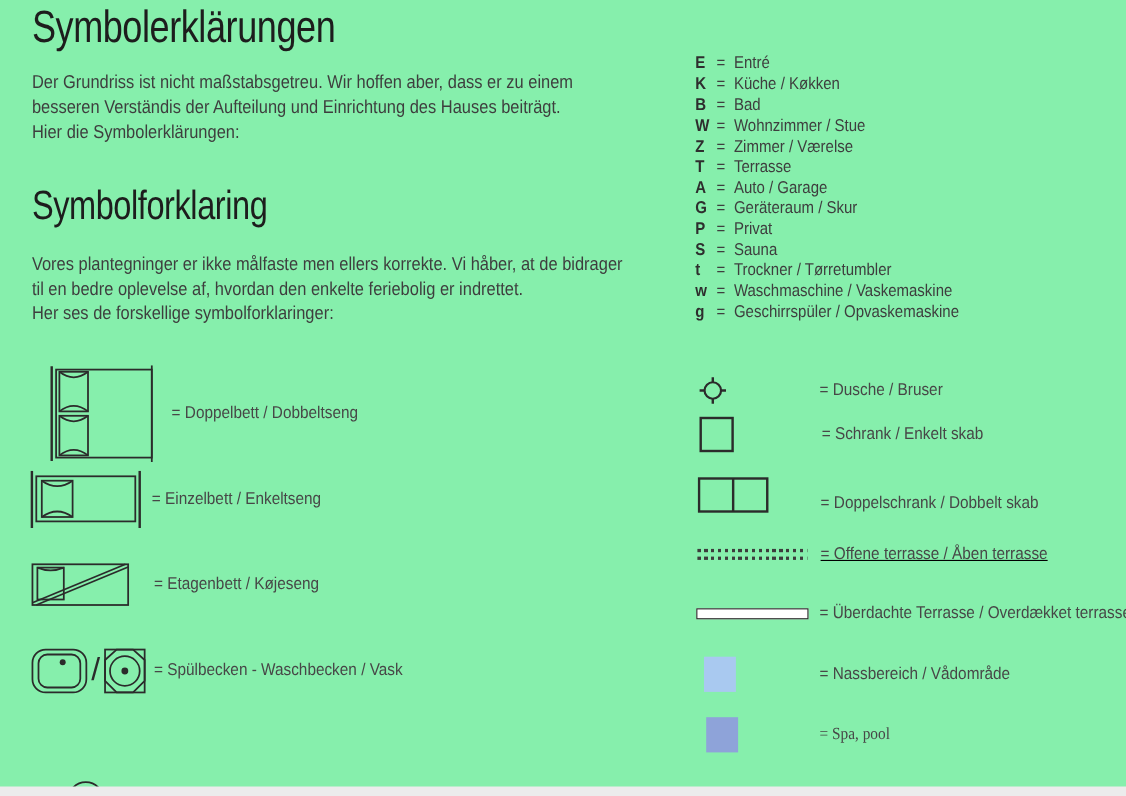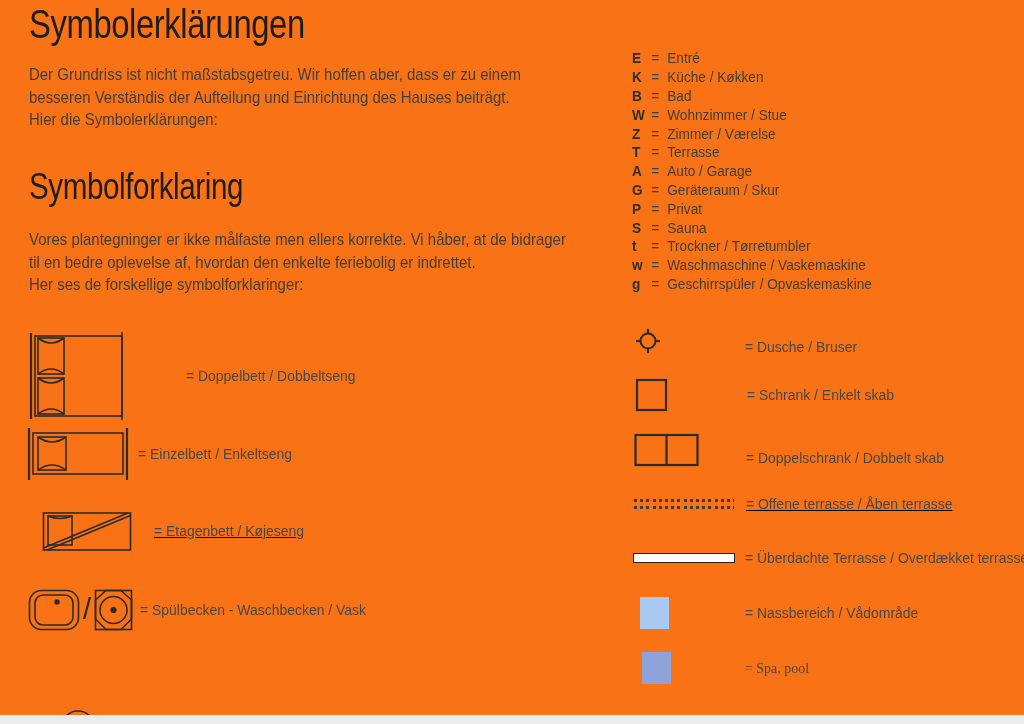--- a/index.html
+++ b/index.html
@@ -1,17 +1,17 @@
 <!DOCTYPE html>
 <html><head>
 <meta charset="utf-8">
 <style>
   html,body{margin:0;padding:0;background:#fff;}
   .page{
-    position:relative;width:1024px;height:724px;background:#f97316;
+    position:relative;width:1024px;height:724px;background:#86efac;
     font-family:"Liberation Sans","DejaVu Sans",sans-serif;overflow:hidden;
   }
   .h1{
     position:absolute;left:29px;top:1px;margin:0;
     font-size:41px;font-weight:normal;color:#1d1d1d;letter-spacing:-0.5px;
     transform:scaleX(0.80);transform-origin:left top;white-space:nowrap;
   }
   .h2{
     position:absolute;left:29px;top:166px;margin:0;
     font-size:37px;font-weight:normal;color:#1d1d1d;letter-spacing:-0.5px;
@@ -130,21 +130,21 @@
         <span class="eq">=</span>
         <span class="meaning">Waschmaschine / Vaskemaskine</span>
       </div>
     <div class="code-row">
         <span class="code">g</span>
         <span class="eq">=</span>
         <span class="meaning">Geschirrspüler / Opvaskemaskine</span>
       </div>
   </div>
 
-  <div class="lrow" style="left:28px;top:331px;height:90px;gap:46px;">
+  <div class="lrow" style="left:44px;top:331px;height:90px;">
     <span class="symcell">
       <svg width="96" height="88" viewBox="0 0 96 88">
         <rect class="st" x="7" y="4" width="87" height="80"></rect>
         <line class="stk" x1="3" y1="1" x2="3" y2="87"></line>
         <line class="st" x1="94" y1="0" x2="94" y2="88"></line>
         <rect class="st" x="10" y="6" width="26" height="36"></rect>
         <path class="st" d="M10,6 Q23,16 36,6"></path>
         <path class="st" d="M10,42 Q23,32 36,42"></path>
         <rect class="st" x="10" y="46" width="26" height="36"></rect>
         <path class="st" d="M10,46 Q23,56 36,46"></path>
@@ -161,21 +161,21 @@
         <line class="stk" x1="3" y1="0" x2="3" y2="52"></line>
         <line class="stk" x1="101" y1="0" x2="101" y2="52"></line>
         <rect class="st" x="12" y="9" width="28" height="33"></rect>
         <path class="st" d="M12,9 Q26,19 40,9"></path>
         <path class="st" d="M12,42 Q26,32 40,42"></path>
       </svg>
     </span>
     <span class="sym-label">= Einzelbett / Enkeltseng</span>
   </div>
 
-  <div class="lrow" style="left:42px;top:510px;height:42px;text-decoration:underline;">
+  <div class="lrow" style="left:28px;top:510px;height:42px;">
     <span class="symcell">
       <svg width="92" height="42" viewBox="0 0 92 42">
         <rect class="st" x="1.5" y="3" width="87" height="37"></rect>
         <rect class="st" x="6" y="6" width="24" height="29"></rect>
         <path class="st" d="M6,6 Q18,11 30,6"></path>
         <line class="st" x1="1.5" y1="38" x2="86" y2="3"></line>
         <line class="st" x1="5" y1="40" x2="88.5" y2="5.5"></line>
       </svg>
     </span>
 
@@ -202,21 +202,21 @@
 
   <div class="lrow" style="left:26px;top:671px;height:36px;flex-direction:column;">
     <span class="symcell">
       <svg width="36" height="36" viewBox="0 0 36 36">
         <circle class="st" cx="18" cy="18" r="16"></circle>
       </svg>
     </span>
     <span class="sym-label">= Kaminofen / Brændeovn</span>
   </div>
 
-  <div class="lrow" style="left:633px;top:326px;height:30px;align-items:flex-end;">
+  <div class="lrow" style="left:633px;top:340px;height:30px;">
     <span class="symcell">
       <svg width="30" height="30" viewBox="0 0 30 30">
         <circle class="st" cx="15" cy="15" r="7.5" style="stroke-width:2"></circle>
         <line class="stk" x1="15" y1="3" x2="15" y2="7.5"></line>
         <line class="stk" x1="15" y1="22.5" x2="15" y2="27"></line>
         <line class="stk" x1="3" y1="15" x2="7.5" y2="15"></line>
         <line class="stk" x1="22.5" y1="15" x2="27" y2="15"></line>
       </svg>
     </span>
     <span class="sym-label">= Dusche / Bruser</span>

